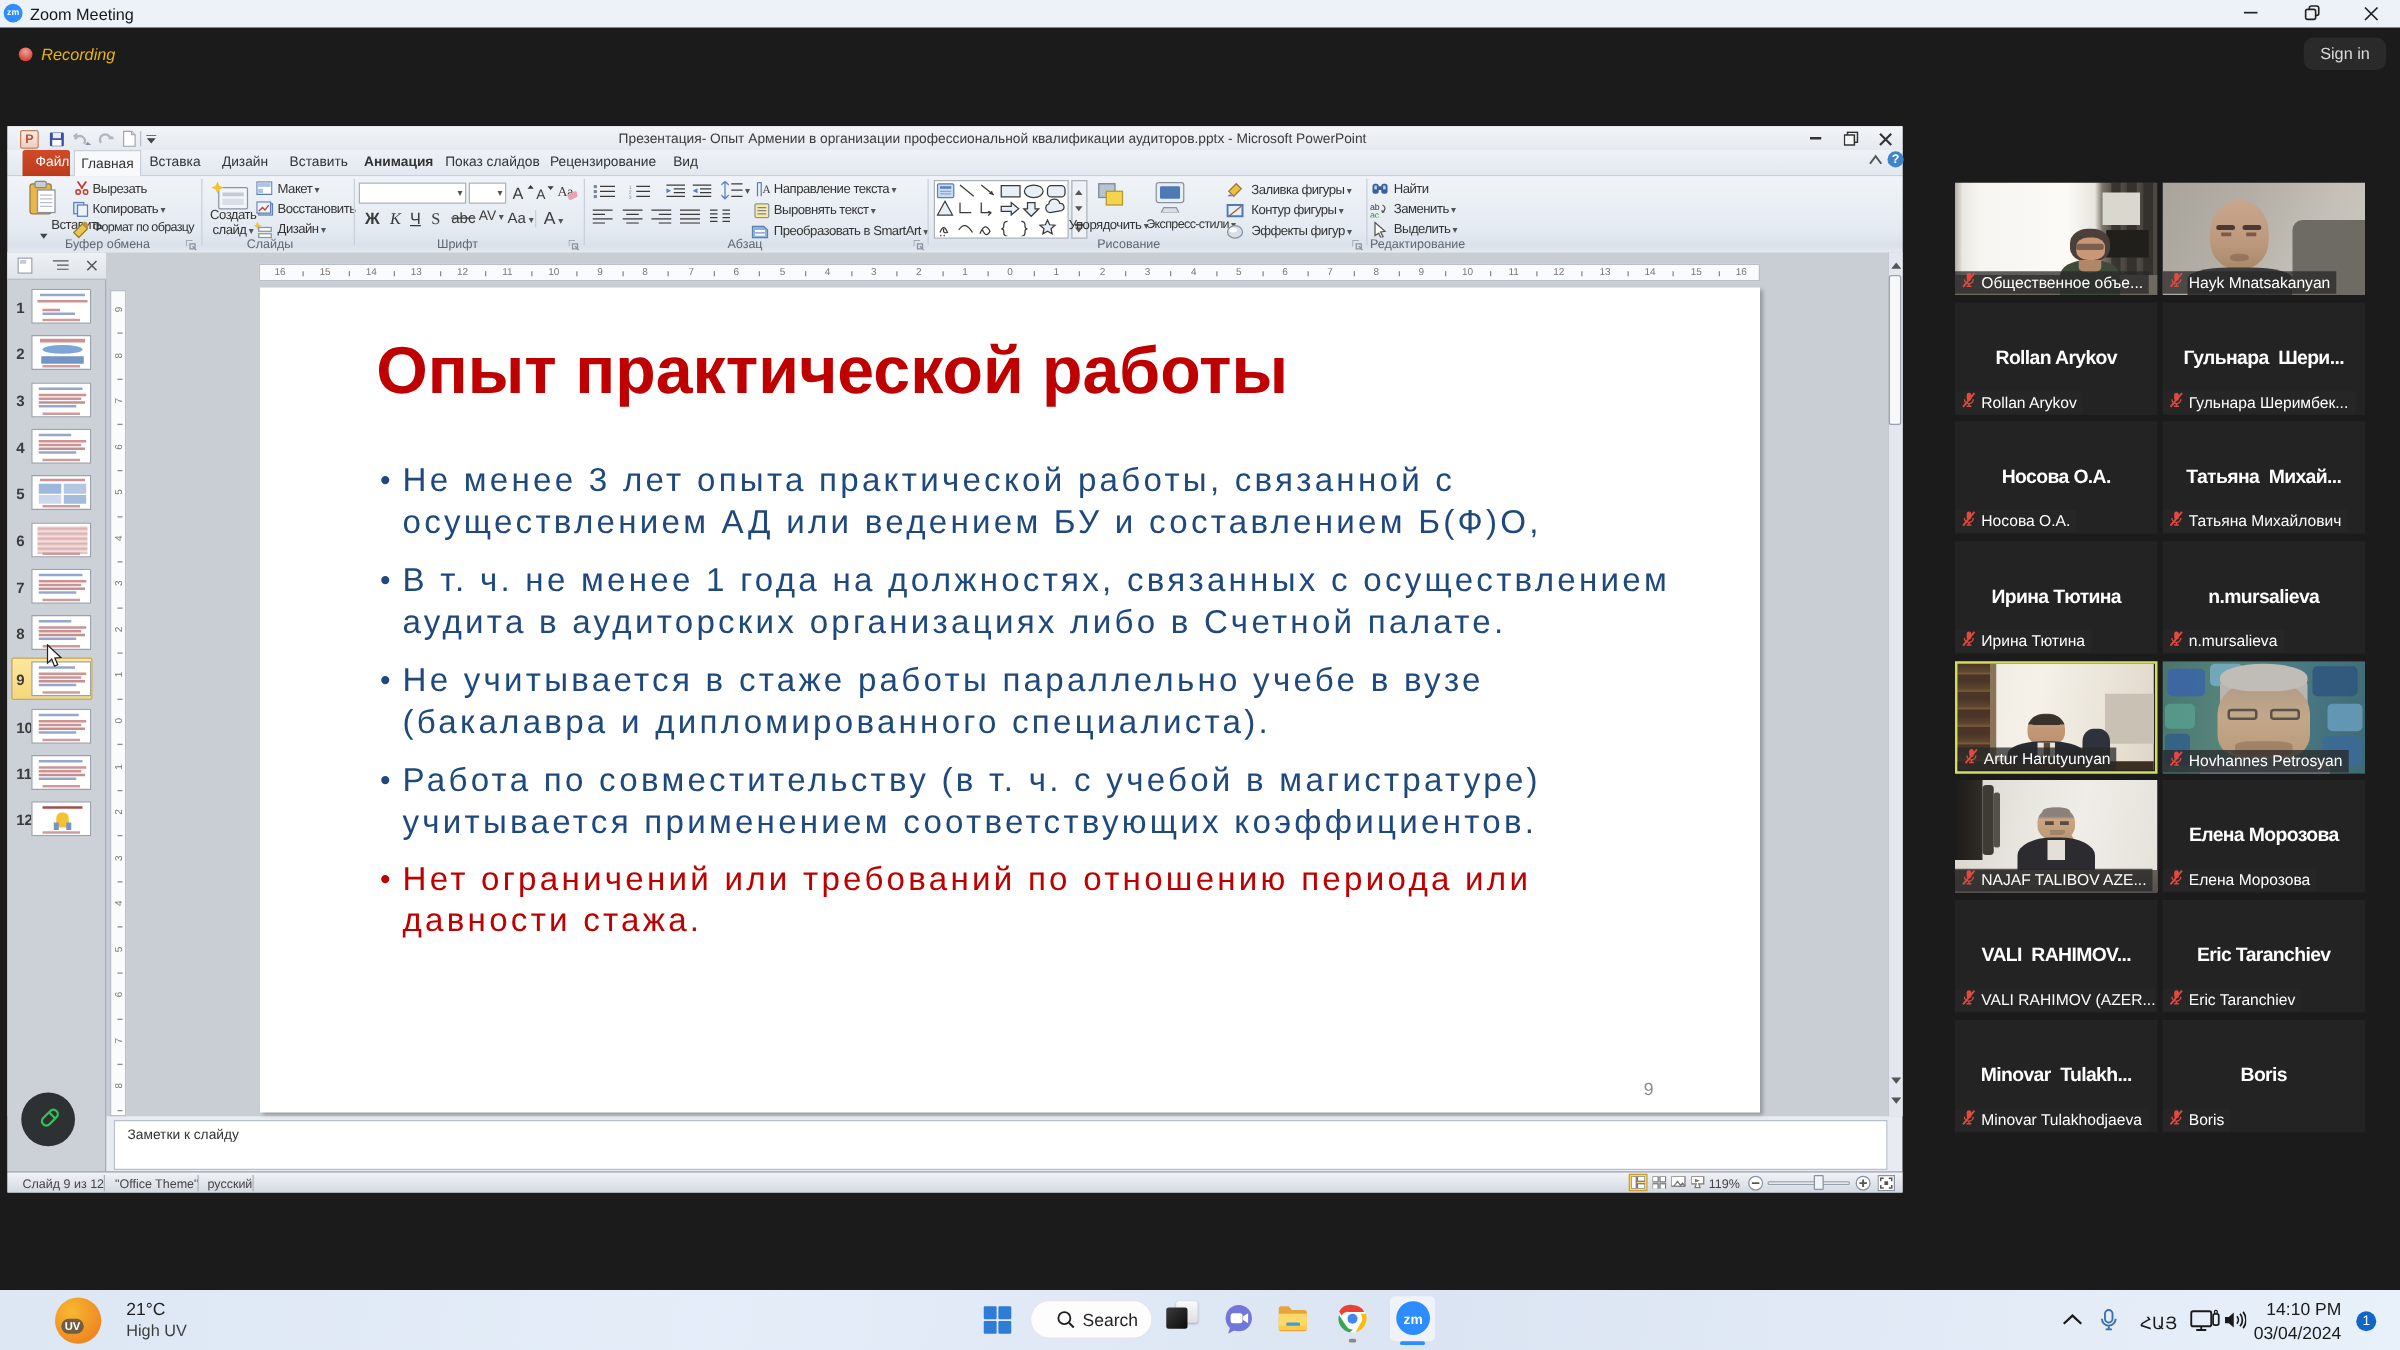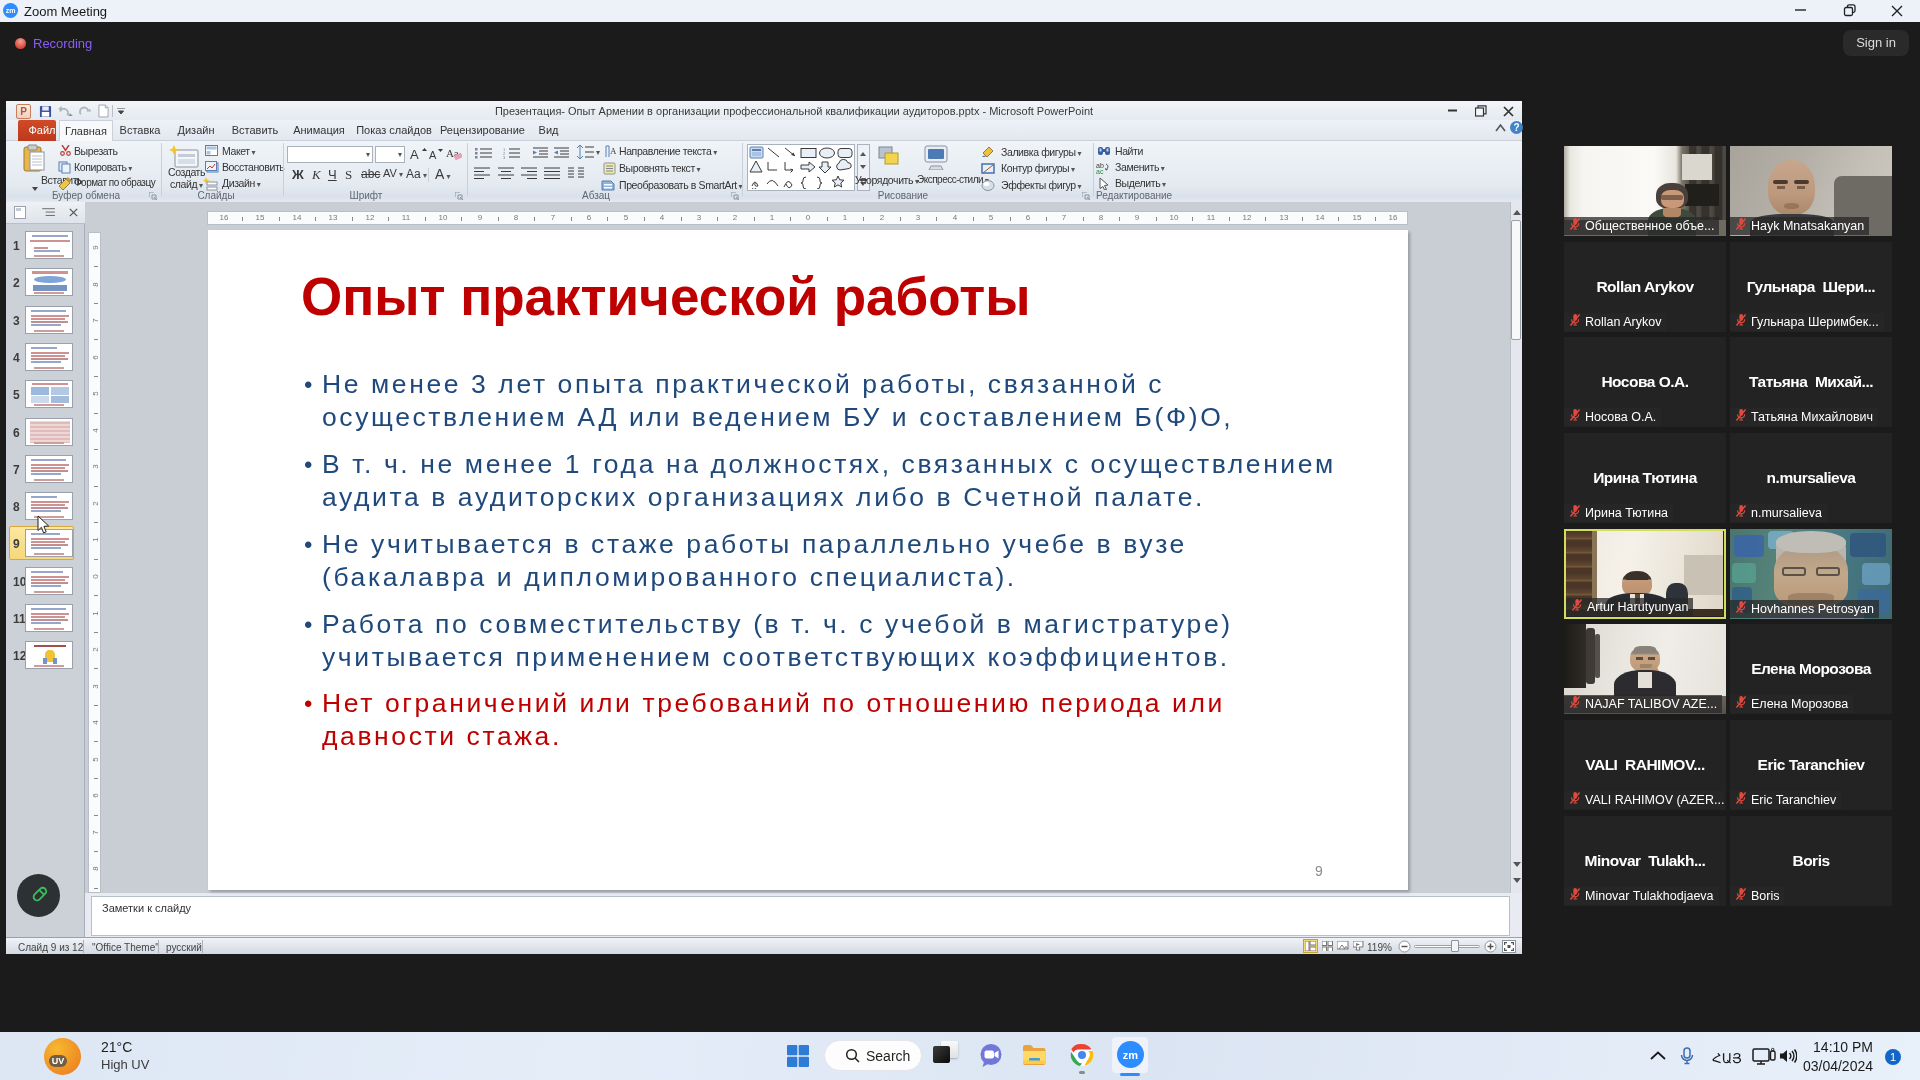--- a/index.html
+++ b/index.html
@@ -7,21 +7,21 @@
   .abs { position:absolute; }
   #root { position:absolute; left:0; top:0; width:1920px; height:1080px; background:#1b1b1b; }
 
   
   #ztitle { left:0; top:0; width:1920px; height:22px; background:#edf1f8; }
   #zmicon { left:3px; top:3px; width:15px; height:15px; border-radius:50%; background:#2d8cff; color:#fff; font-size:7px; font-weight:bold; text-align:center; line-height:15px; }
   #ztitletext { left:24px; top:4px; font-size:13px; color:#171717; }
 
   
   #recdot { left:15px; top:38px; width:11px; height:11px; border-radius:50%; background:radial-gradient(circle at 50% 30%, #f0a296, #d6473c 70%); }
-  #rectext { left:33px; top:36px; font-size:13px; color:#8b5cf6; }
+  #rectext { left:33px; top:36px; font-size:13px; color:#eab308;font-style:italic; }
   #signin { left:1843px; top:30px; width:66px; height:26px; background:#2a2a2a; border-radius:8px; color:#dcdcdc; font-size:13px; text-align:center; line-height:26px; }
 
   
   #ppt { left:6px; top:101px; width:1516px; height:853px; background:#e8ecf2; }
   #ppt-titlebar { left:0; top:0; width:1516px; height:20px; background:linear-gradient(#f2f5f9,#e4e9f0); }
   #ppt-title { left:30px; top:4px; width:1516px; text-align:center; font-size:11px; color:#3a3a3a; }
   #tabrow { left:0; top:19px; width:1516px; height:21px; background:linear-gradient(#eef2f7,#e2e8f0); border-bottom:1px solid #c9d0da; }
   .tab { position:absolute; top:19px; height:21px; font-size:11px; color:#333; text-align:center; line-height:21px; }
   #tab-file { background:linear-gradient(#d04a28,#bc3a1c); color:#fff; border-radius:2px 2px 0 0; }
   #tab-home { background:#f7f9fb; border:1px solid #c9d0da; border-bottom:none; }
@@ -143,21 +143,21 @@
         <path d="M1 8 l4.5 -6 l4.5 6" fill="none" stroke="#555" stroke-width="1.6"></path>
       </svg>
     <div class="abs" style="left:1504px; top:20px; z-index:3; width:13px; height:13px; border-radius:50%; background:#3f83c9; color:#fff; font-size:10px; font-weight:bold; text-align:center; line-height:13px;">?</div>
 
     <div class="abs" id="tabrow"></div>
     <div class="abs tab" id="tab-file" style="left:12px; width:38px;padding-left:10px;">Файл</div>
     <div class="abs tab" id="tab-home" style="left:53px; width:54px;">Главная</div>
     <div class="abs tab" style="left:108px; width:52px;">Вставка</div>
     <div class="abs tab" style="left:165px; width:50px;">Дизайн</div>
     <div class="abs tab" style="left:220px; width:58px;">Вставить</div>
-    <div class="abs tab" style="left:284px; width:58px;">Анимация</div>
+    <div class="abs tab" style="left:284px; width:58px;font-weight:bold;">Анимация</div>
     <div class="abs tab" style="left:347px; width:82px;">Показ слайдов</div>
     <div class="abs tab" style="left:434px; width:84px;">Рецензирование</div>
     <div class="abs tab" style="left:524px; width:37px;">Вид</div>
     <div class="abs" id="ribbon" style="white-space:nowrap;">
 
       <svg class="abs" style="left:16px; top:3px;" width="28" height="32" viewBox="0 0 28 32">
           <rect x="2" y="3" width="17" height="24" rx="2" fill="#e8b64c" stroke="#9c7b30"></rect>
           <rect x="6" y="1" width="9" height="5" rx="1" fill="#c9cdd2" stroke="#888"></rect>
           <rect x="8" y="8" width="14" height="18" fill="#fff" stroke="#8a93a0"></rect>
           <g stroke="#b8c0ca">

